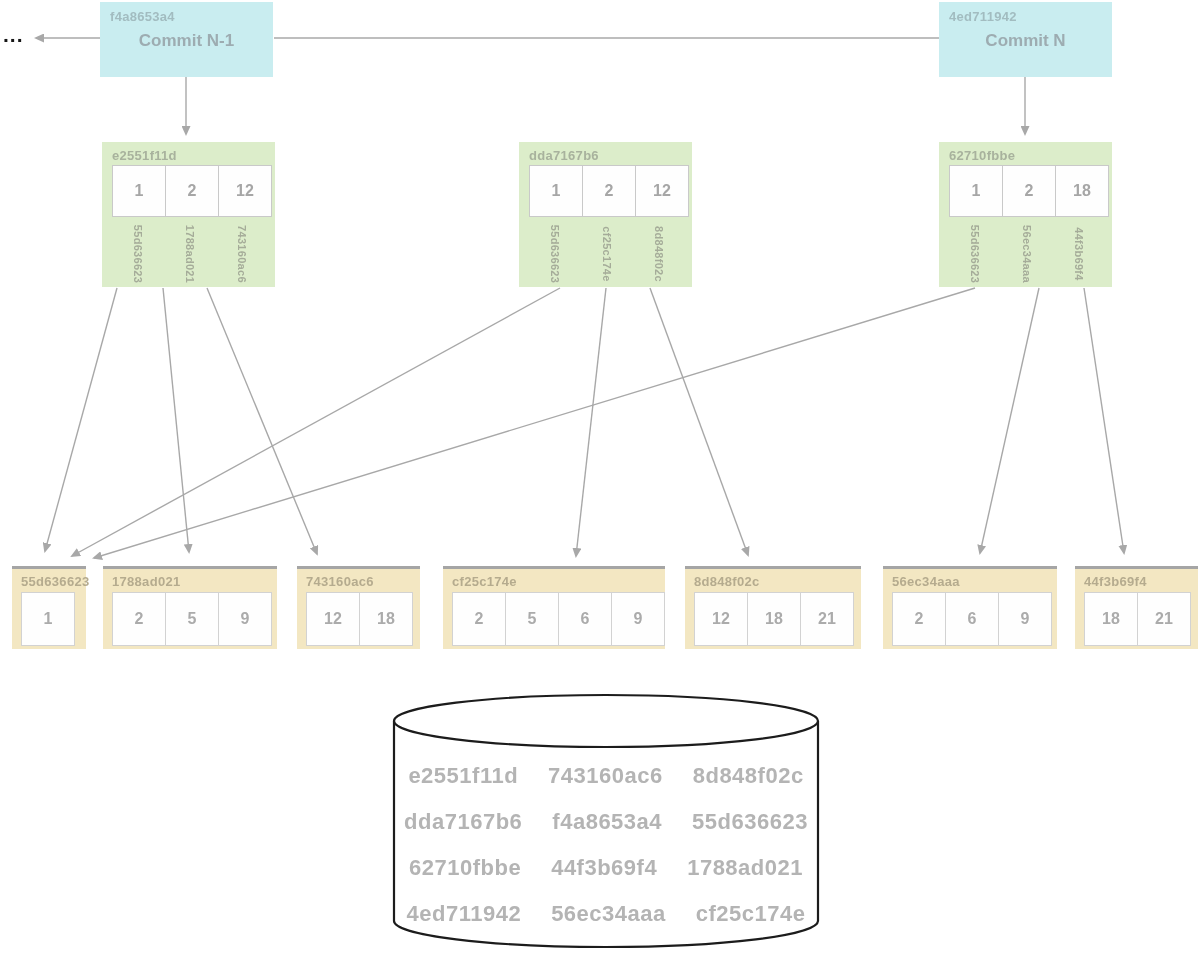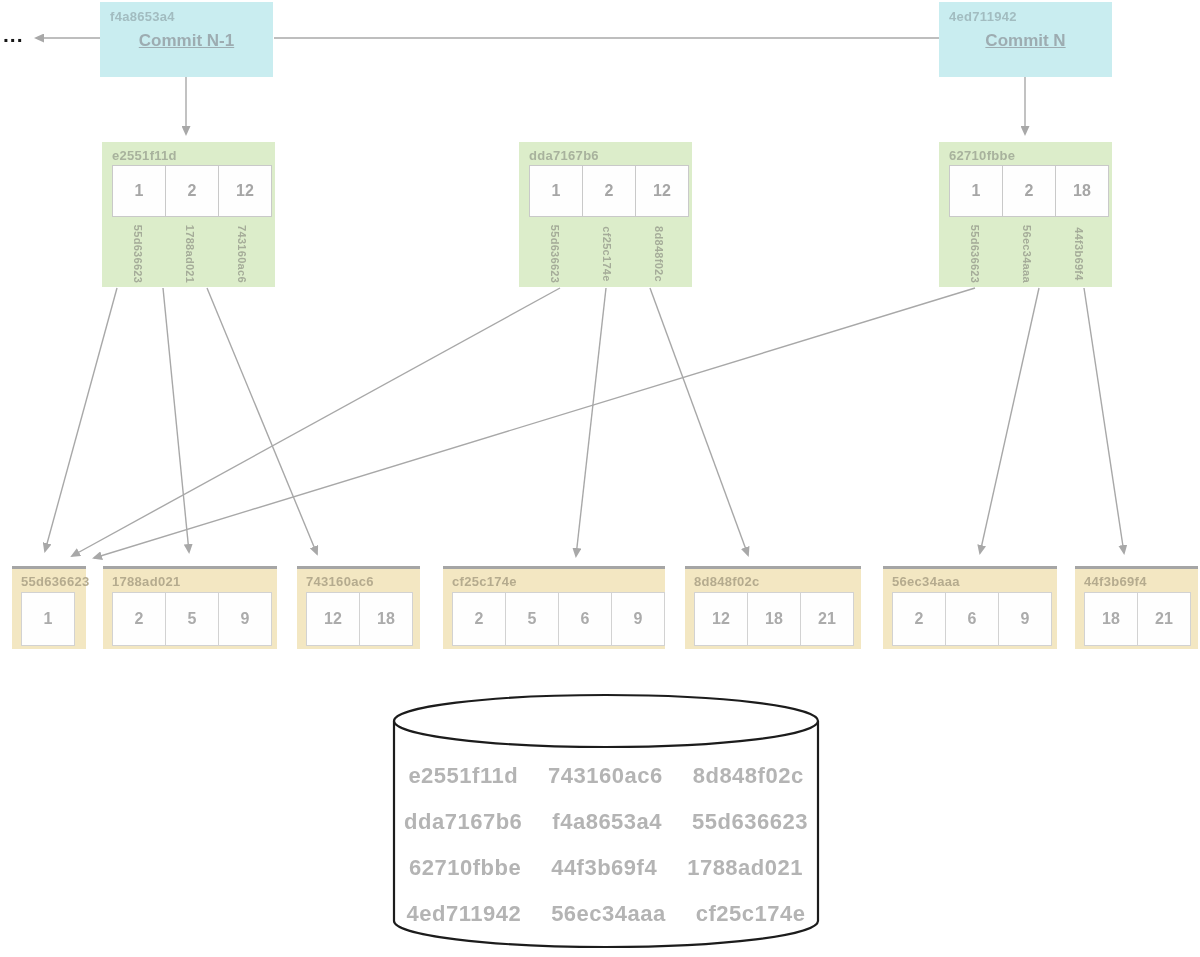--- a/index.html
+++ b/index.html
@@ -3,21 +3,21 @@
 <meta charset="utf-8">
 <style>
   html,body{margin:0;padding:0;background:#ffffff;}
   body{font-family:"Liberation Sans",sans-serif;font-weight:bold;}
   #canvas{position:relative;width:1200px;height:957px;background:#ffffff;overflow:hidden;}
   .box{position:absolute;box-sizing:border-box;}
 
   
   .commit{background:#c9edf0;}
   .commit .chash{position:absolute;top:7px;left:10px;font-size:13px;color:#a2bcc0;letter-spacing:.3px;}
-  .commit .clabel{position:absolute;top:29px;left:0;width:100%;text-align:center;font-size:17px;color:#9dacb1;text-decoration:underline;}
+  .commit .clabel{position:absolute;top:29px;left:0;width:100%;text-align:center;font-size:17px;color:#9dacb1;}
 
   
   .tree{background:#dcedca;}
   .tree .thash{padding:6px 0 2px 10px;font-size:13px;color:#a8b29d;letter-spacing:.3px;}
   .cells{display:flex;margin-left:10px;}
   .cell{width:52px;height:50px;background:#fefefe;border:1px solid #c9c9c9;margin-left:-1px;
         display:flex;align-items:center;justify-content:center;font-size:16px;color:#a6a6a6;}
   .cell:first-child{margin-left:0;}
   .rots{display:flex;margin-left:10px;}
   .rot-slot{width:52px;height:73px;display:flex;align-items:center;justify-content:center;}

